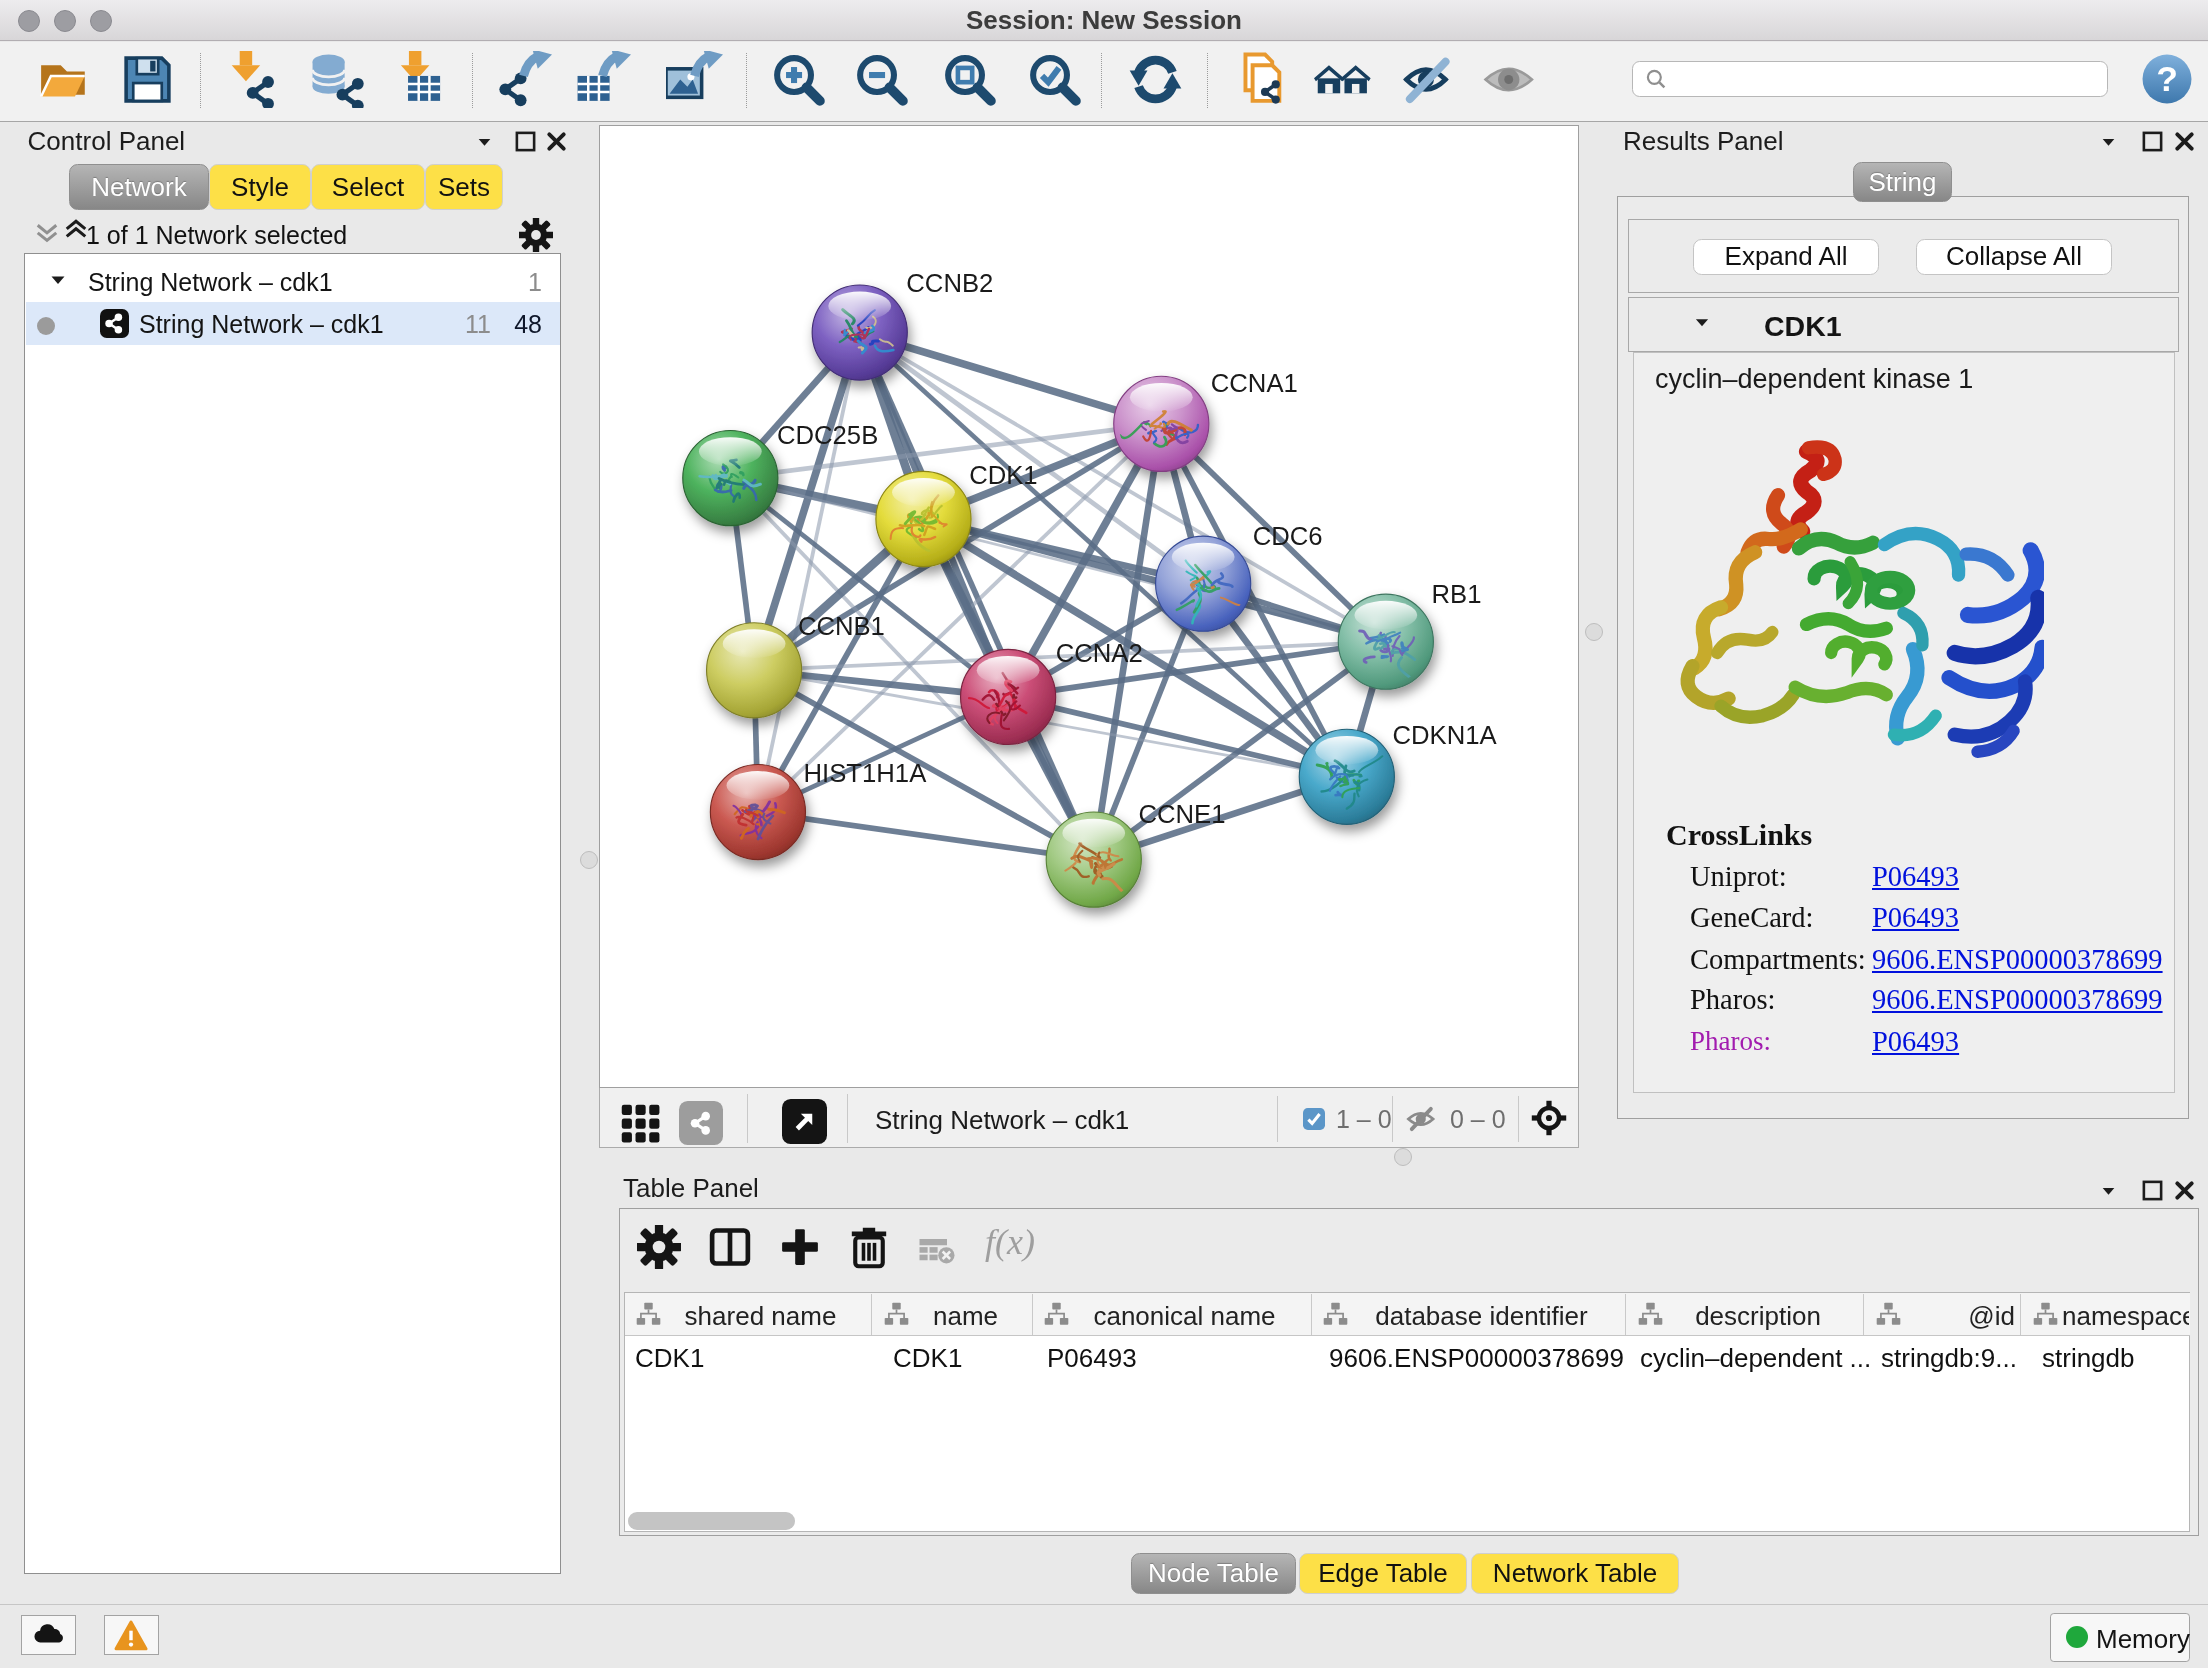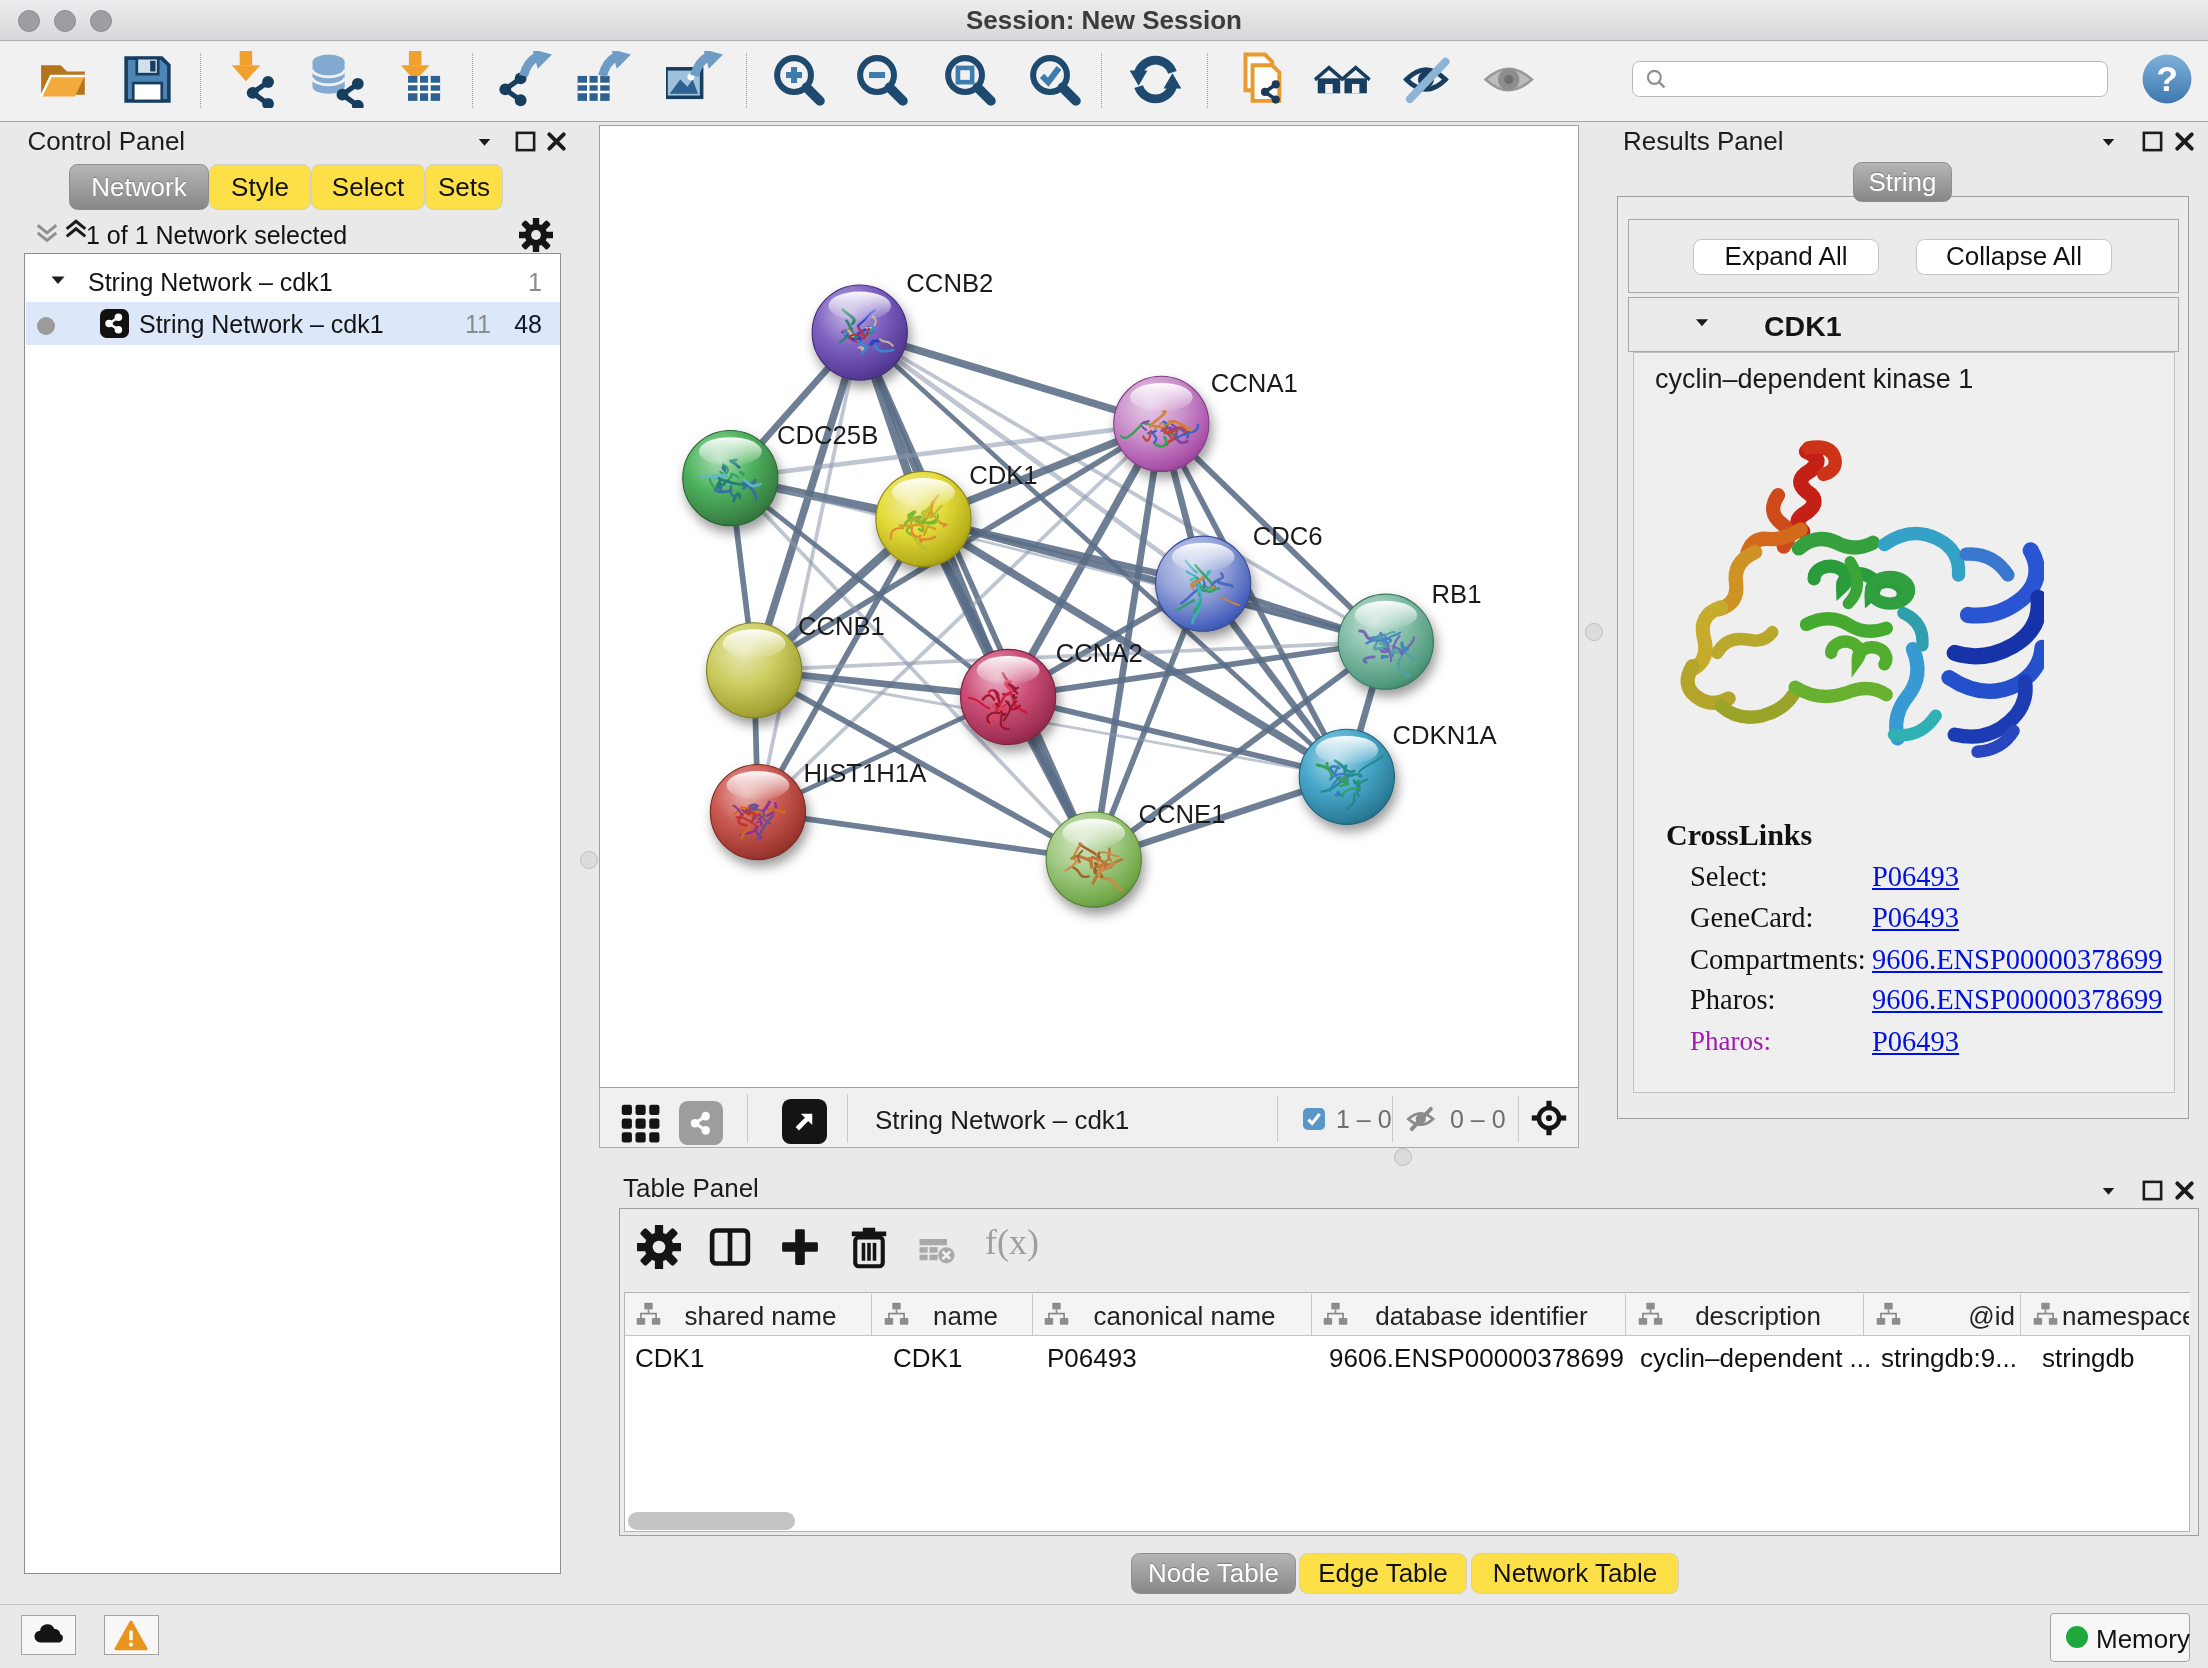--- a/index.html
+++ b/index.html
@@ -845,21 +845,21 @@
       <path d="M252 184 q22 10 20 34" stroke="#2f9fae" stroke-width="13"></path>
       <path d="M386 118 q16 28 -8 50 q-26 22 -58 18" stroke="#2a55d2" stroke-width="17"></path>
       <path d="M394 168 q4 32 -26 50 q-32 18 -62 8" stroke="#1733aa" stroke-width="17"></path>
       <path d="M300 252 q36 24 70 8 q26 -14 28 -40" stroke="#2450cc" stroke-width="16"></path>
       <path d="M306 312 q34 8 58 -14 q20 -18 16 -42" stroke="#1c3cb4" stroke-width="15"></path>
       <path d="M318 122 q28 -2 44 22" stroke="#3a78d0" stroke-width="14"></path>
       <path d="M330 330 q26 -2 38 -22" stroke="#2846c0" stroke-width="13"></path>
     </g>
   </svg>
 <div class="abs serif" style="left:1666px;top:818px;font-size:30px;font-weight:bold;color:#111">CrossLinks</div>
-<div class="abs serif" style="left:1690px;top:861px;font-size:28.5px;color:#111">Select:</div>
+<div class="abs serif" style="left:1690px;top:861px;font-size:28.5px;color:#111">Uniprot:</div>
 <div class="abs serif lnk" style="left:1872px;top:861px;font-size:28.5px">P06493</div>
 <div class="abs serif" style="left:1690px;top:902px;font-size:28.5px;color:#111">GeneCard:</div>
 <div class="abs serif lnk" style="left:1872px;top:902px;font-size:28.5px">P06493</div>
 <div class="abs serif" style="left:1690px;top:944px;font-size:28.5px;color:#111">Compartments:</div>
 <div class="abs serif lnk" style="left:1872px;top:944px;font-size:28.5px">9606.ENSP00000378699</div>
 <div class="abs serif" style="left:1690px;top:984px;font-size:28.5px;color:#111">Pharos:</div>
 <div class="abs serif lnk" style="left:1872px;top:984px;font-size:28.5px">9606.ENSP00000378699</div>
 <div class="abs serif" style="left:1690px;top:1026px;font-size:27px;color:#a21caf">Pharos:</div>
 <div class="abs serif lnk" style="left:1872px;top:1026px;font-size:28.5px">P06493</div>
 <div class="abs phdr" style="left:623px;top:1173px">Table Panel</div>
@@ -917,21 +917,21 @@
       <rect x="10" y="14.5" width="6.5" height="4.5"></rect>
       <rect x="2" y="20.5" width="6.5" height="4.5"></rect>
       <rect x="10" y="20.5" width="6.5" height="4.5"></rect>
     </g>
     <circle cx="23.5" cy="21" r="6.5" fill="#a9a9a9"></circle>
     <g stroke="#f1f1f1" stroke-width="2">
       <line x1="20.5" y1="18" x2="26.5" y2="24"></line>
       <line x1="26.5" y1="18" x2="20.5" y2="24"></line>
     </g>
   </svg>
-<div class="abs serif" style="left:985px;top:1221px;font-size:36px;color:#9e9e9e">f(x)</div>
+<div class="abs serif" style="left:985px;top:1221px;font-size:36px;font-style:italic;color:#9e9e9e">f(x)</div>
 <div class="abs" style="left:624px;top:1292px;width:1566px;height:240px;background:#fff;border:1px solid #b5b5b5"></div>
 <div class="abs" style="left:625px;top:1293px;width:1565px;height:43px;background:#f4f4f4;border-bottom:1px solid #c6c6c6"></div>
 <div class="abs" style="left:871px;top:1294px;width:0;height:41px;border-left:1px solid #c9c9c9"></div>
 <svg class="abs" style="left:635px;top:1301px" width="27" height="27" viewBox="0 0 32 32">
     <g fill="#8c8c8c">
       <rect x="11" y="2" width="10" height="8" rx="1"></rect>
       <rect x="2" y="20" width="10" height="8" rx="1"></rect>
       <rect x="20" y="20" width="10" height="8" rx="1"></rect>
     </g>
     <g stroke="#8c8c8c" stroke-width="2" fill="none">

